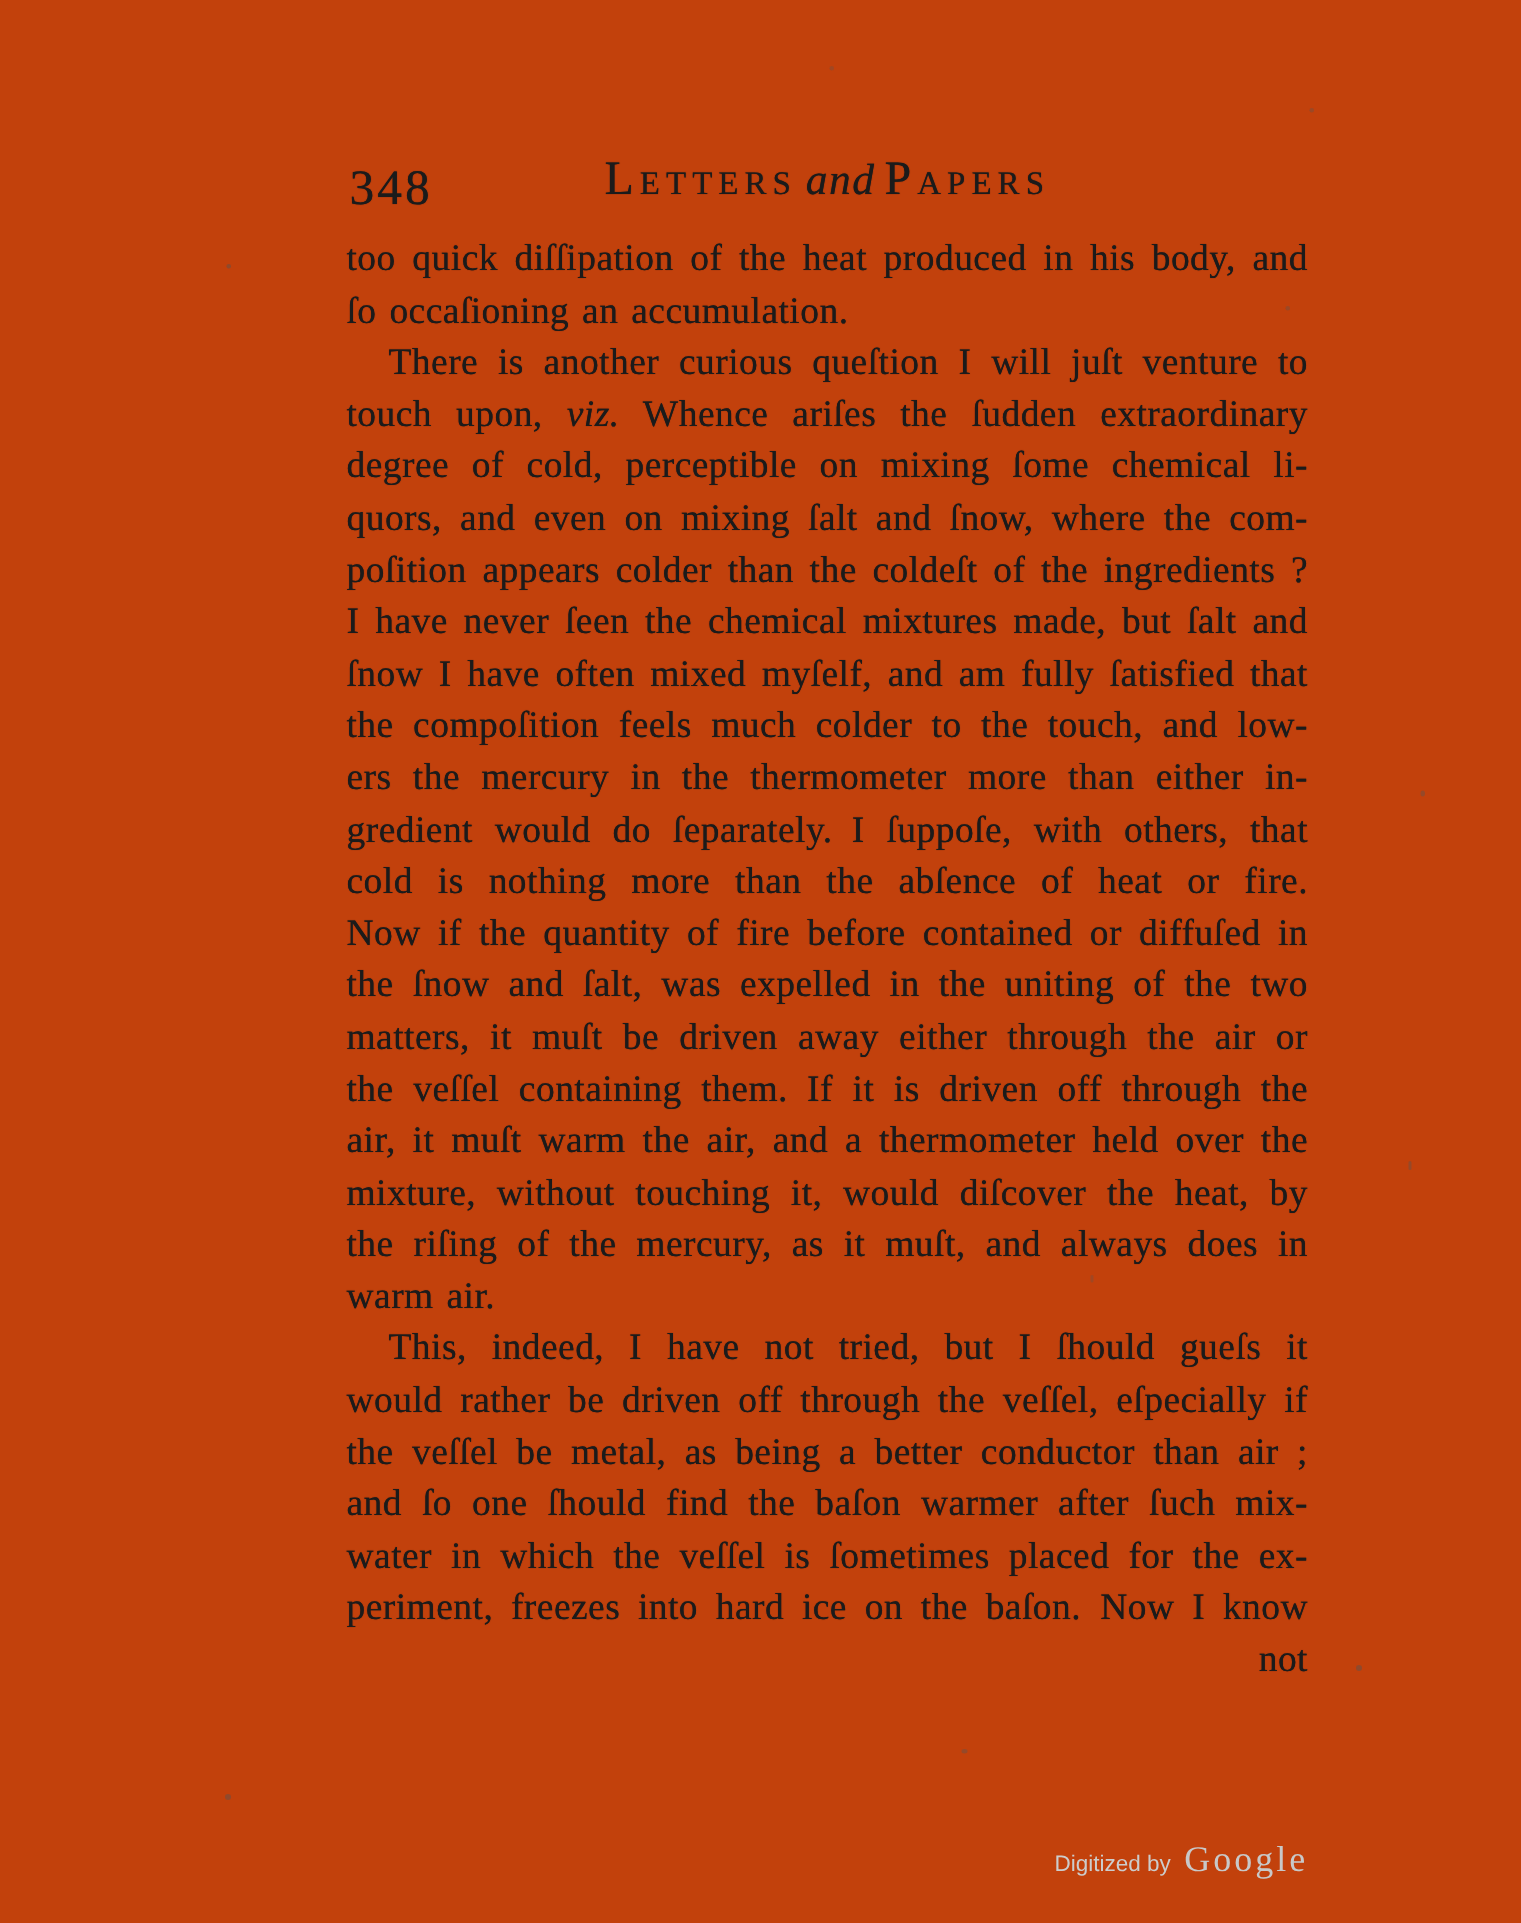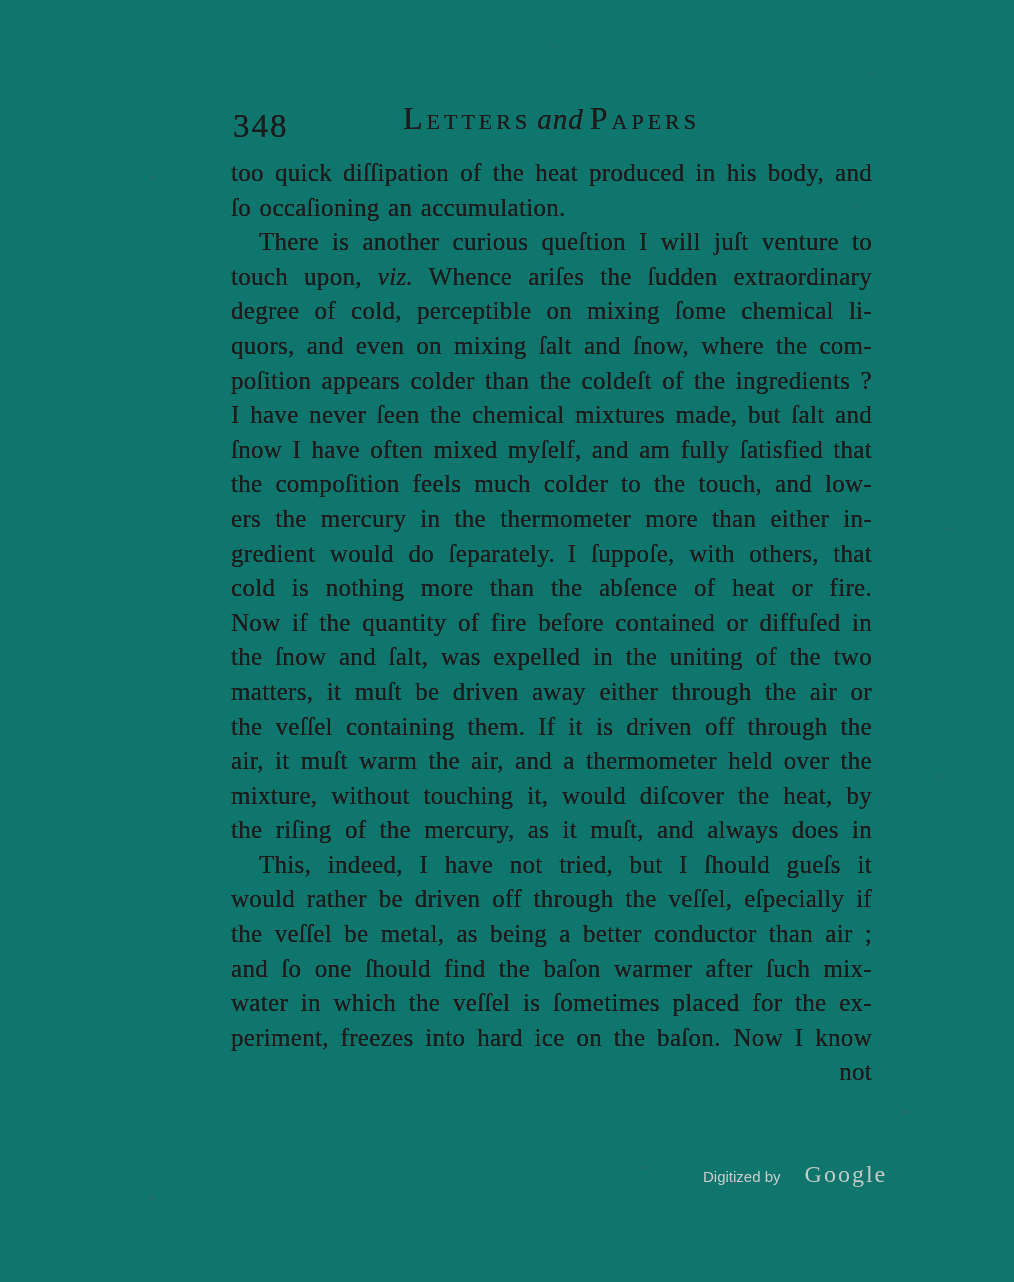--- a/index.html
+++ b/index.html
@@ -1,20 +1,20 @@
 <!DOCTYPE html>
 <html><head>
 <meta charset="utf-8">
 <style>
   html,body { margin:0; padding:0; background:#e9e9e9; }
   .page {
     position:relative;
     width:1014px; height:1282px;
     margin:0 auto;
-    background:#0f766e;
+    background:#c2410c;
     font-family:"Liberation Serif","DejaVu Serif",serif;
     color:#1b1b1b;
     overflow:hidden;
   }
   .text-block {
     position:absolute;
     left:231px; top:100px;
     width:641px;
   }
   .header-row { position:relative; height:56px; }
@@ -37,22 +37,22 @@
     text-align-last:justify;
     letter-spacing:0.3px;
     word-spacing:2px;
     text-shadow:0 0 0.5px currentColor;
   }
   .line.para-end { text-align-last:left; }
   .line.indent { text-indent:28px; }
   .line.catchword { text-align-last:right;font-family:Liberation Serif, serif; }
   .line .ital { font-style:italic; }
   .watermark {
-    position:absolute; left:703px; top:1161px;
-    display:flex; align-items:baseline; gap:24px;
+    position:absolute; left:703px; top:1227px;
+    display:flex; align-items:baseline; gap:9px;
     user-select:none;
     justify-content:flex-end;
   }
   .watermark .prefix {
     font-family:"Liberation Sans","DejaVu Sans",sans-serif;
     font-size:15px; color:#cccccc;
   }
   .watermark .logo {
     font-family:"Liberation Serif","DejaVu Serif",serif;
     font-size:24px; color:#c8c8c8; letter-spacing:2px;
@@ -88,20 +88,21 @@
       <div class="line">ers the mercury in the thermometer more than either in-</div>
       <div class="line">gredient would do ſeparately. I ſuppoſe, with others, that</div>
       <div class="line">cold is nothing more than the abſence of heat or fire.</div>
       <div class="line">Now if the quantity of fire before contained or diffuſed in</div>
       <div class="line">the ſnow and ſalt, was expelled in the uniting of the two</div>
       <div class="line">matters, it muſt be driven away either through the air or</div>
       <div class="line">the veſſel containing them. If it is driven off through the</div>
       <div class="line">air, it muſt warm the air, and a thermometer held over the</div>
       <div class="line">mixture, without touching it, would diſcover the heat, by</div>
       <div class="line">the riſing of the mercury, as it muſt, and always does in</div>
+      <div class="line para-end">warm air.</div>
       <div class="line indent">This, indeed, I have not tried, but I ſhould gueſs it</div>
       <div class="line">would rather be driven off through the veſſel, eſpecially if</div>
       <div class="line">the veſſel be metal, as being a better conductor than air ;</div>
       <div class="line">and ſo one ſhould find the baſon warmer after ſuch mix-</div>
       <div class="line">water in which the veſſel is ſometimes placed for the ex-</div>
       <div class="line">periment, freezes into hard ice on the baſon. Now I know</div>
       <div class="line para-end catchword">not</div>
     </div>
 
   </div>

